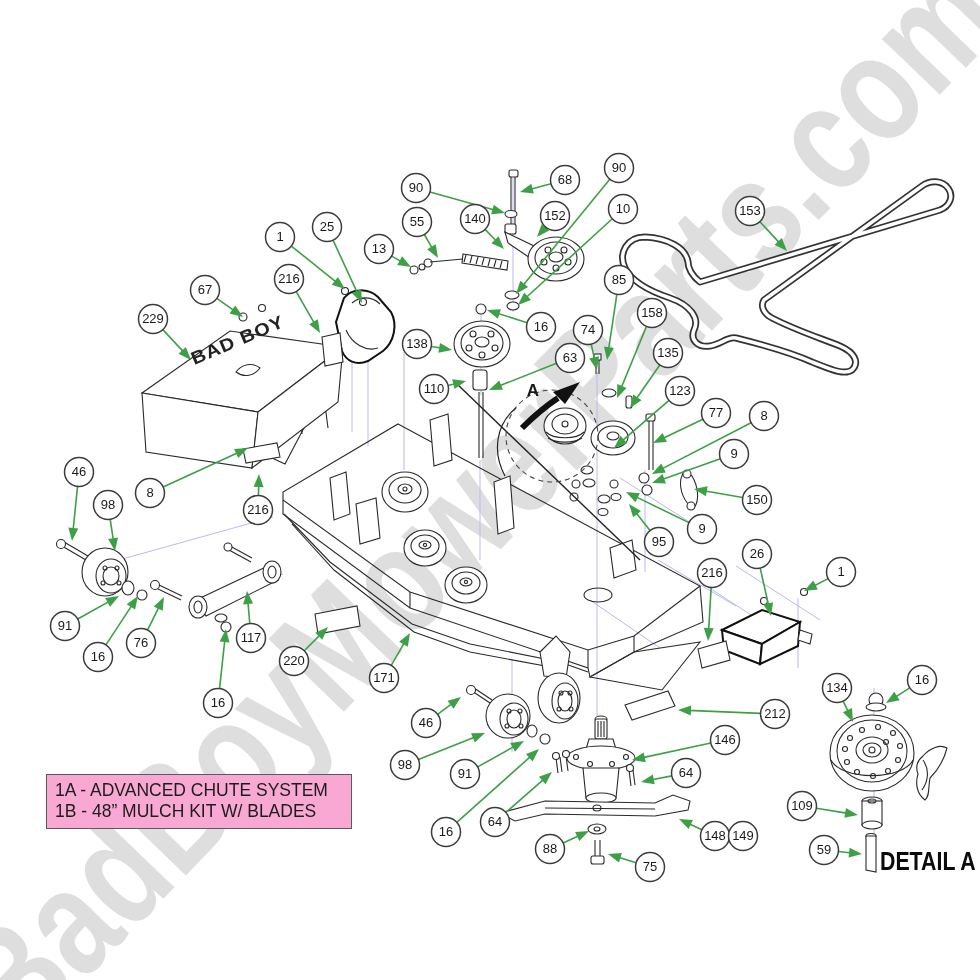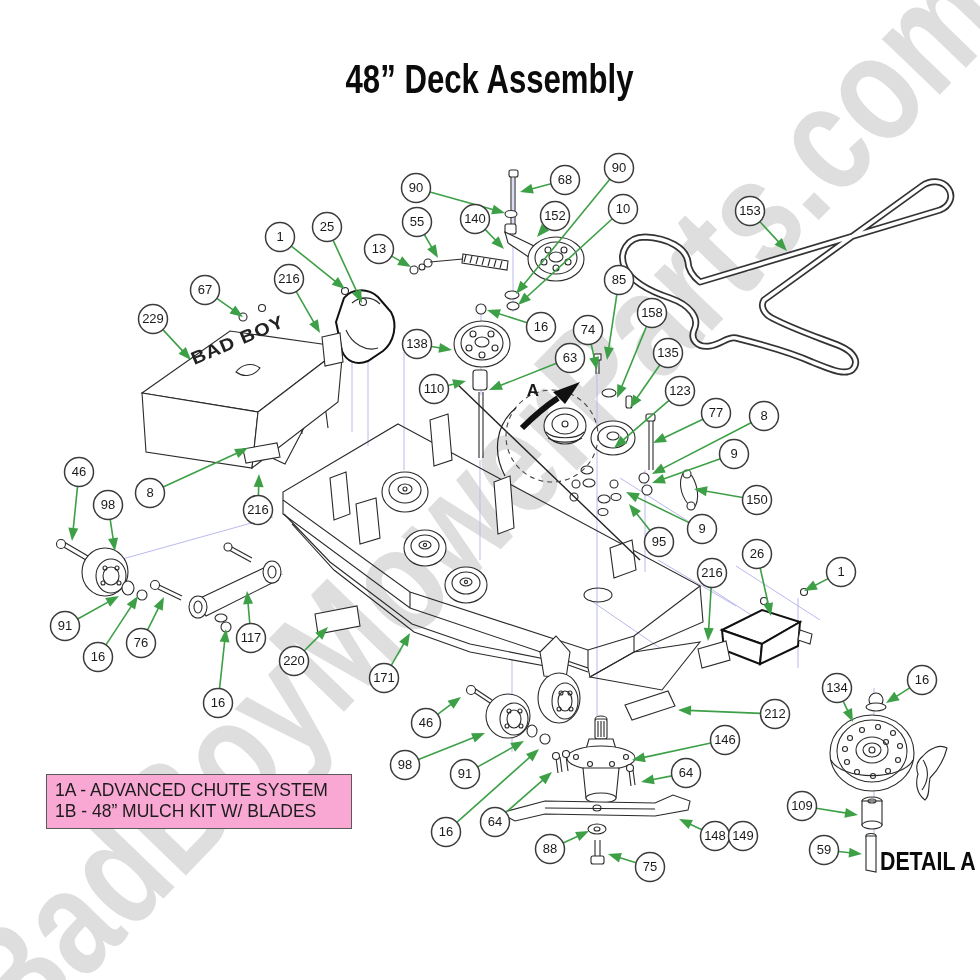--- a/index.html
+++ b/index.html
@@ -707,23 +707,20 @@
           <circle cx="802" cy="806" r="14.5" class="co-circle"></circle>
           <text x="802" y="807" class="co-text">109</text>
         </g>
         <g>
           <circle cx="824" cy="850" r="14.5" class="co-circle"></circle>
           <text x="824" y="851" class="co-text">59</text>
         </g>
       </g>
 </svg>
 
-<div id="title">
-  <span>48” Deck Assembly</span>
-</div>
 
 <div id="legend-box">
       <div class="lg-item">1A - ADVANCED CHUTE SYSTEM</div>
       <div class="lg-item">1B - 48” MULCH KIT W/ BLADES</div>
     </div>
 
 <div id="detail-label">
   <span>DETAIL A</span>
 </div>
 

